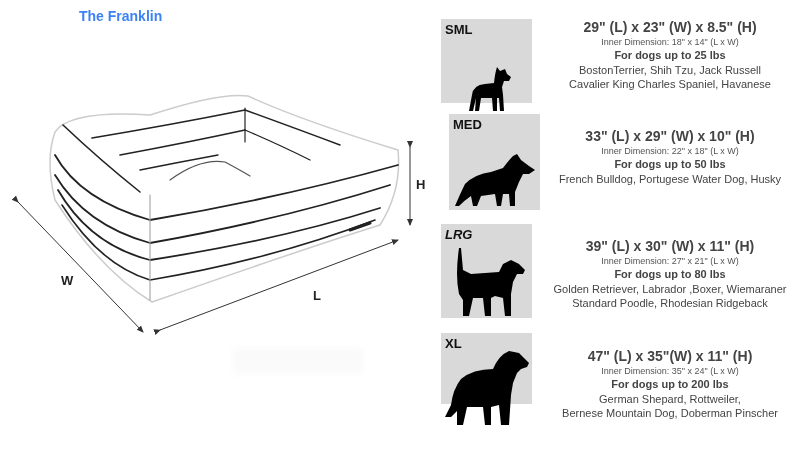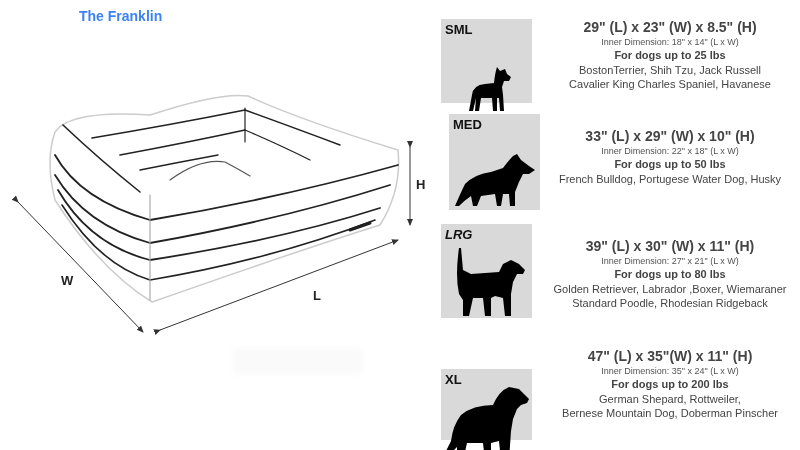--- a/index.html
+++ b/index.html
@@ -95,21 +95,21 @@
   </svg>
 </div>
 <div class="info" style="top:237px;">
   <div class="main">39" (L) x 30" (W) x 11" (H)</div>
   <div class="inner">Inner Dimension: 27" x 21" (L x W)</div>
   <div class="lbs">For dogs up to 80 lbs</div>
   <div class="breeds">Golden Retriever, Labrador ,Boxer, Wiemaraner</div>
   <div class="breeds">Standard Poodle, Rhodesian Ridgeback</div>
 </div>
 
-<div class="size-box" style="top:333px;height:71px;margin-top:36px;">
+<div class="size-box" style="top:333px;height:71px;">
   <div class="size-tag">XL</div>
   <svg class="dog" style="left:2px;top:16px;" width="88" height="78" viewBox="0 0 88 78">
     <path d="M66,2 L76,4 L82,10 L86,14 L84,18 L78,20 L74,24 L70,34 L68,46 L66,76 L58,76 L56,56 L48,58 L48,76 L42,76 L40,58 L24,58 L20,76 L14,76 L14,62 L8,68 L2,68 L8,56 Q10,40 18,30 Q30,20 50,20 Q56,6 66,2 Z" fill="#000"></path>
   </svg>
 </div>
 <div class="info" style="top:347px;">
   <div class="main">47" (L) x 35"(W) x 11" (H)</div>
   <div class="inner">Inner Dimension: 35" x 24" (L x W)</div>
   <div class="lbs">For dogs up to 200 lbs</div>
   <div class="breeds">German Shepard, Rottweiler,</div>

